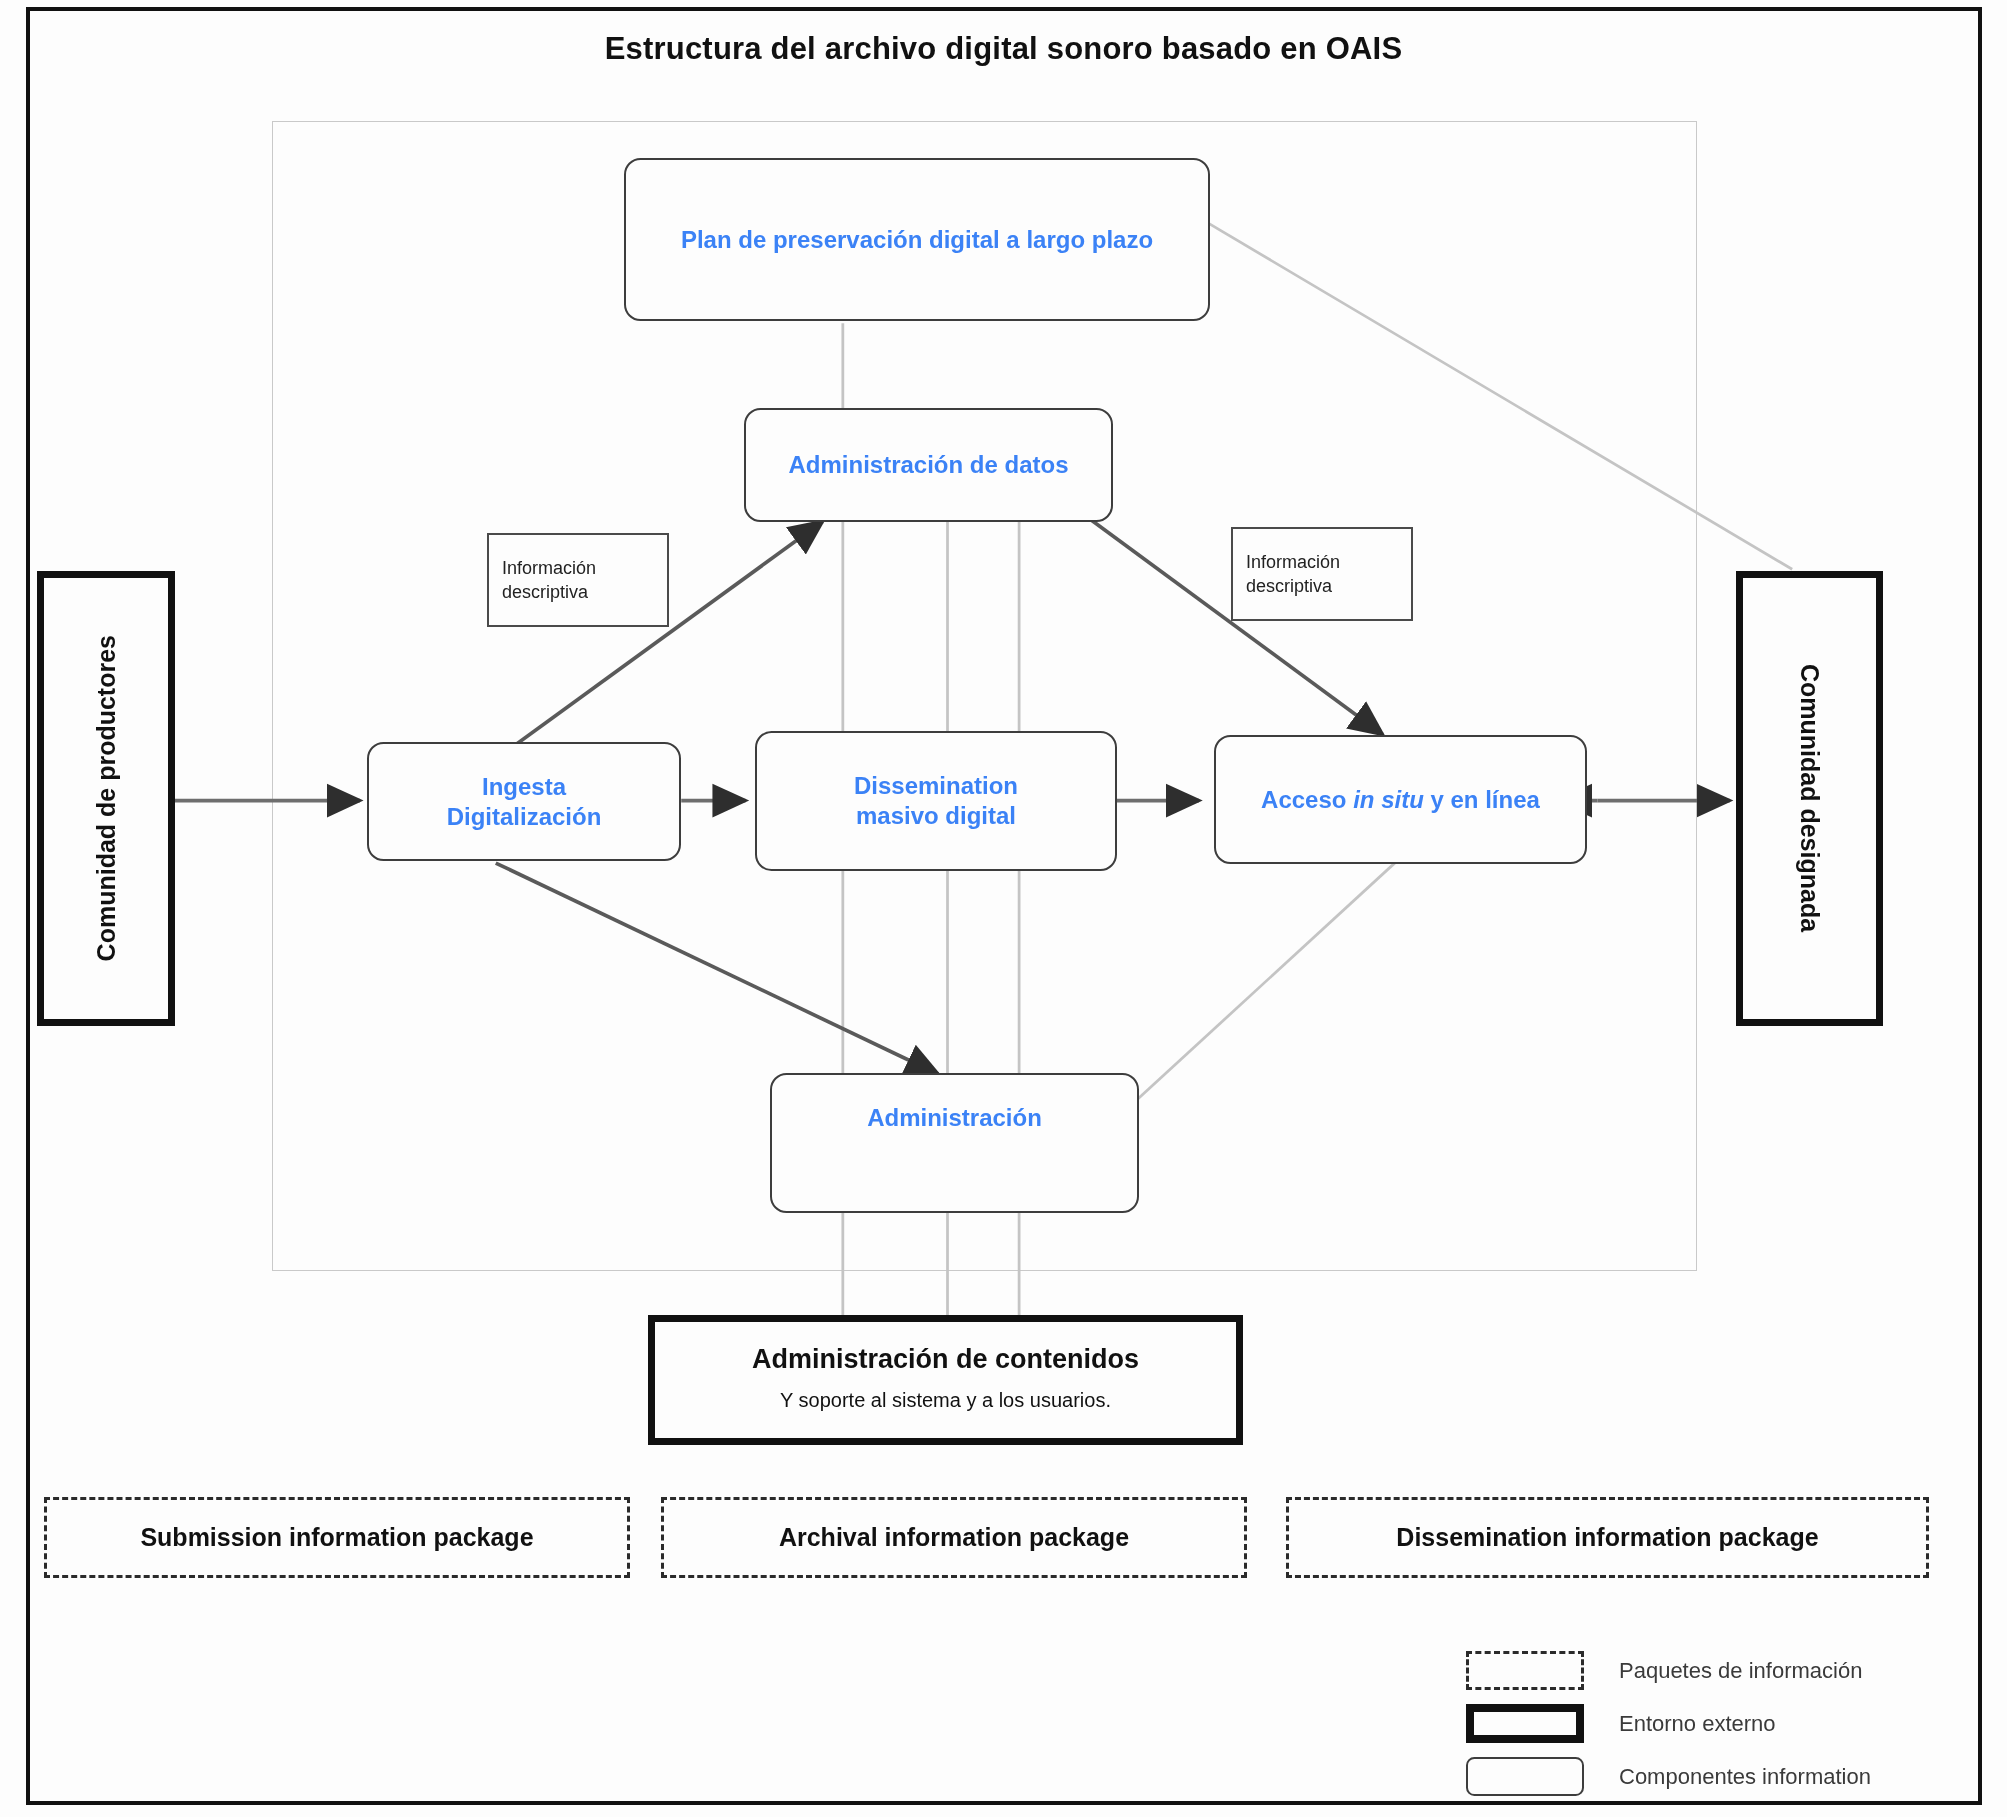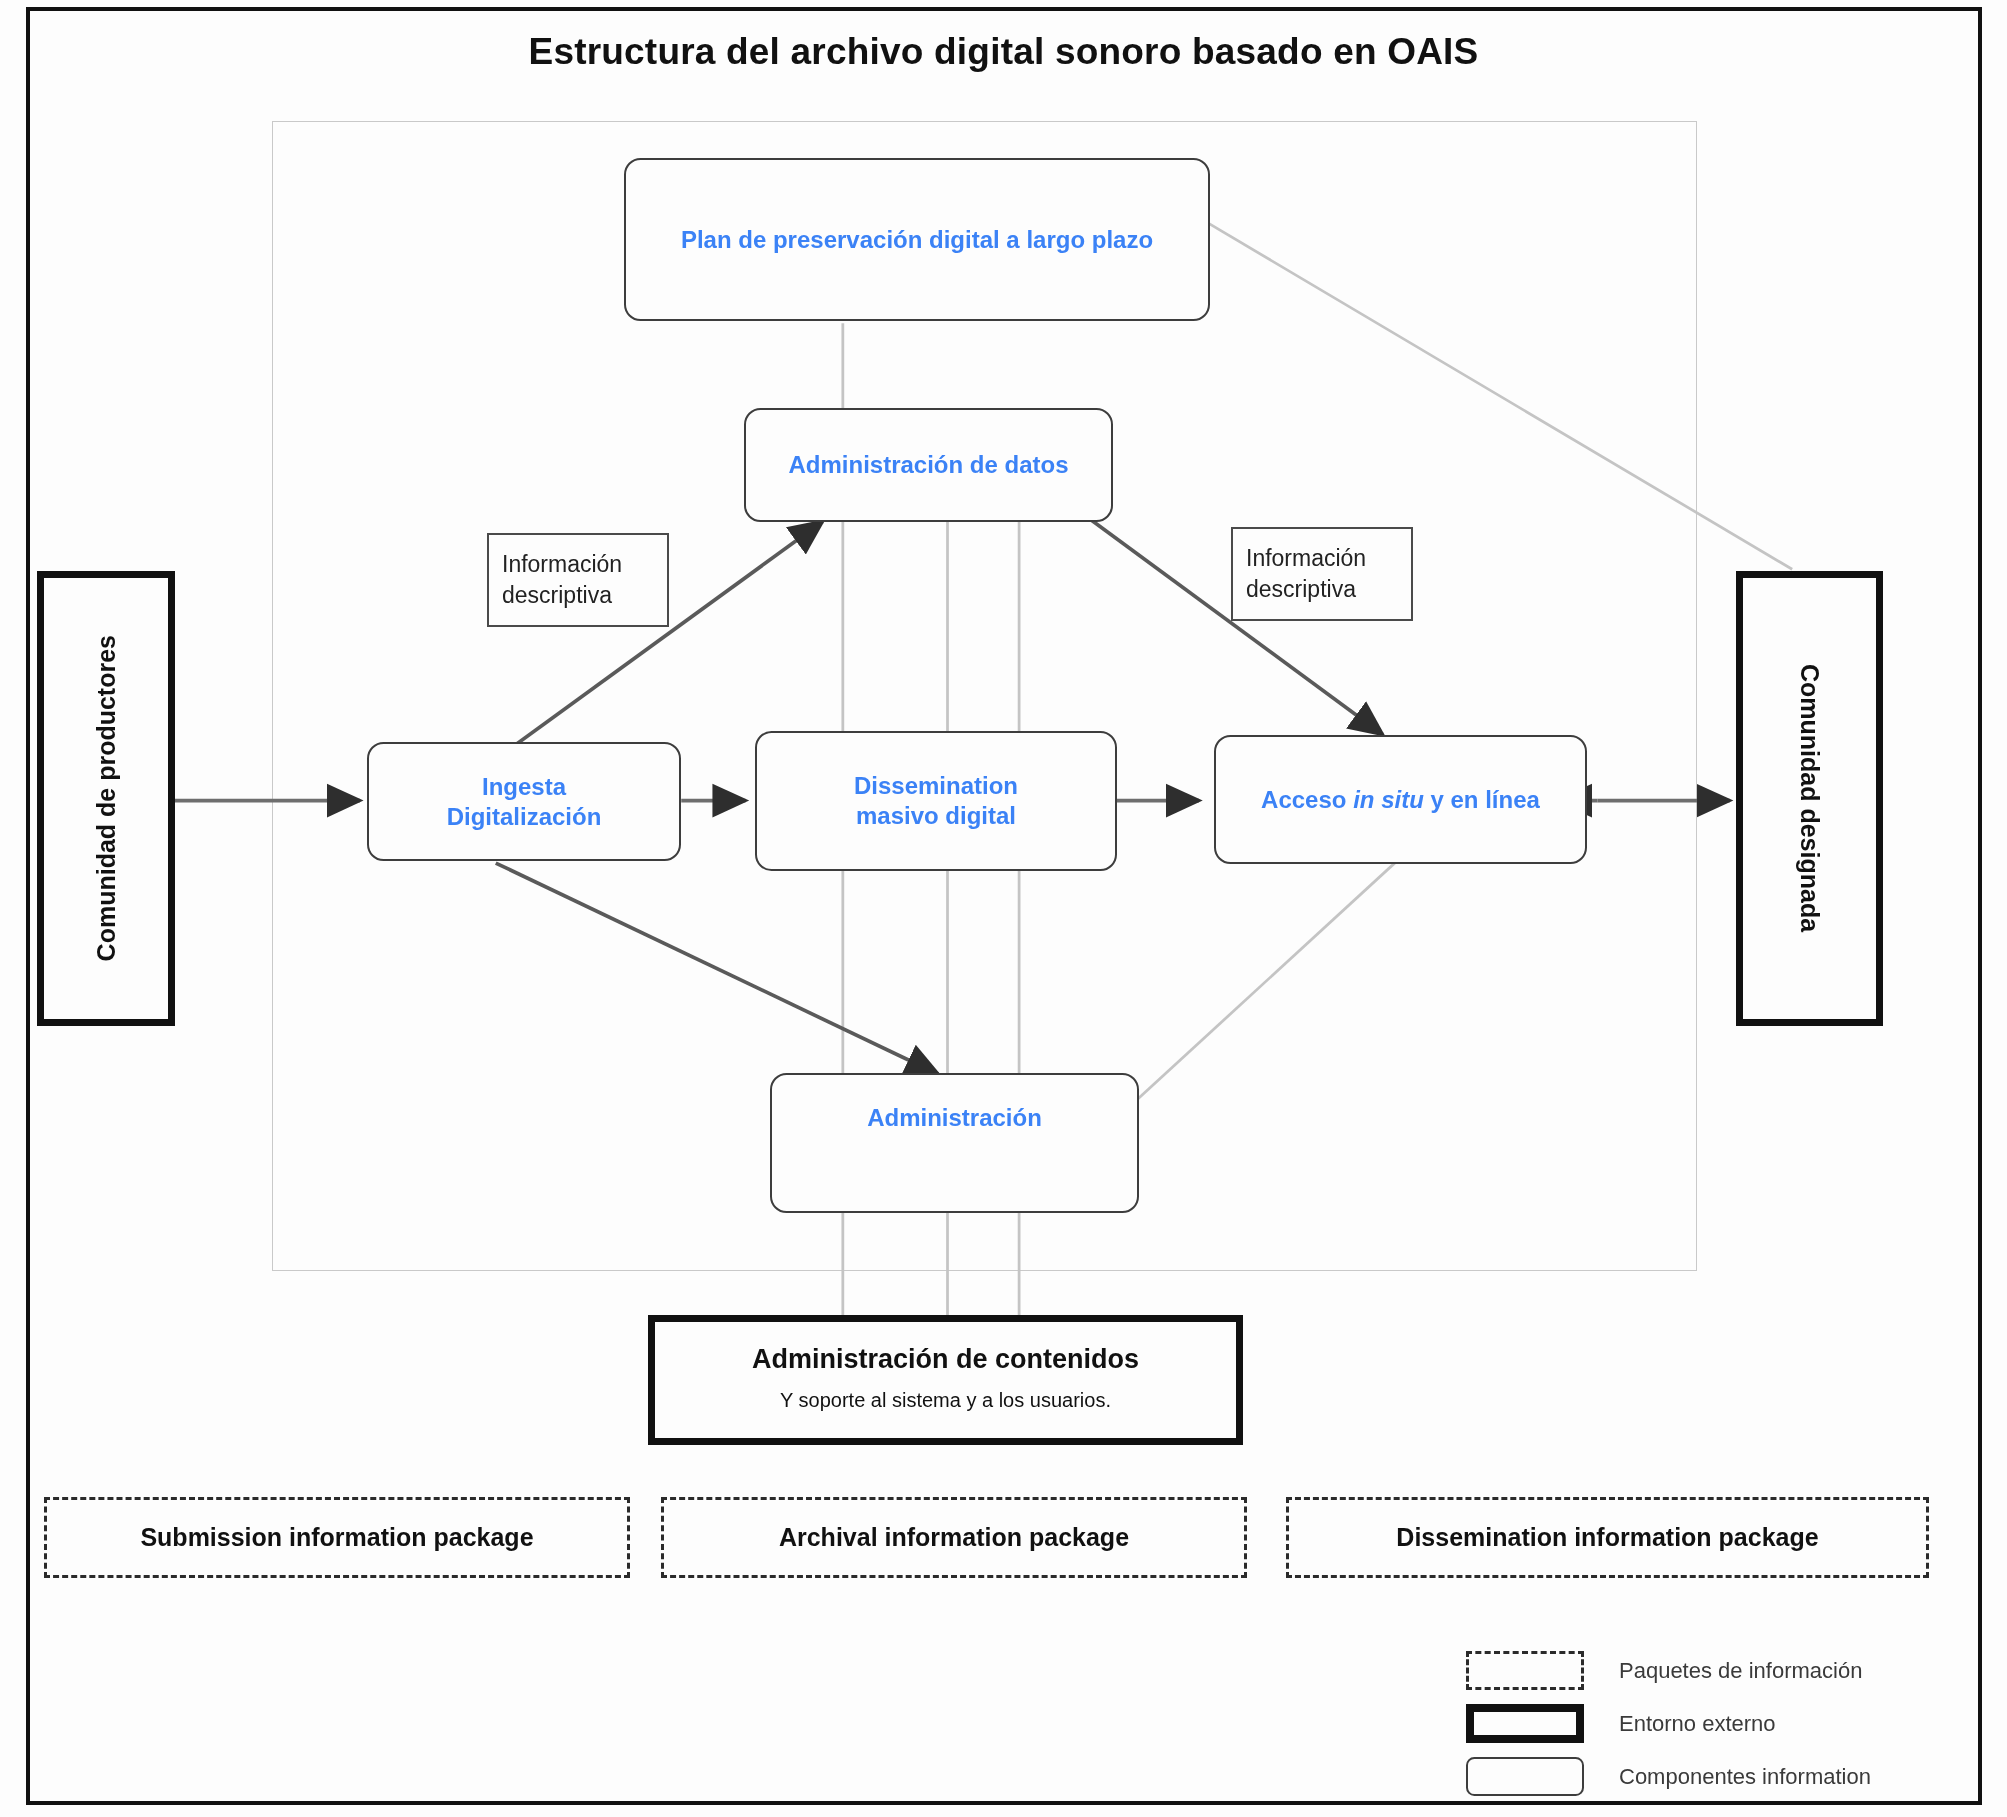--- a/index.html
+++ b/index.html
@@ -20,21 +20,21 @@
     position: absolute;
     left: 26px; top: 7.3px;
     width: 1956px; height: 1798px;
     border: 4.6px solid #111;
     background: #fdfdfd;
   }
   #title {
     position: absolute;
     left: 0; right: 0; top: 31px;
     text-align: center;
-    font-size: 37px;
+    font-size: 31px;
     font-weight: bold;
     color: #111;
     letter-spacing: 0.2px;
   }
   
   #oais-frame {
     position: absolute;
     left: 272px; top: 121px;
     width: 1425px; height: 1150px;
     border: 1.8px solid #c9c9c9;
@@ -86,21 +86,21 @@
   }
   
   .infolabel {
     position: absolute;
     border: 2.8px solid #4a4a4a;
     background: #fdfdfd;
     display: flex;
     align-items: center;
     justify-content: flex-start;
     padding: 7.3px 13px;
-    font-size: 23px;
+    font-size: 18px;
     line-height: 1.35;
     color: #222;
     white-space: pre-line;
   }
   
   .pkg {
     position: absolute;
     border: 3.7px dashed #2b2b2b;
     background: #fdfdfd;
     display: flex;

